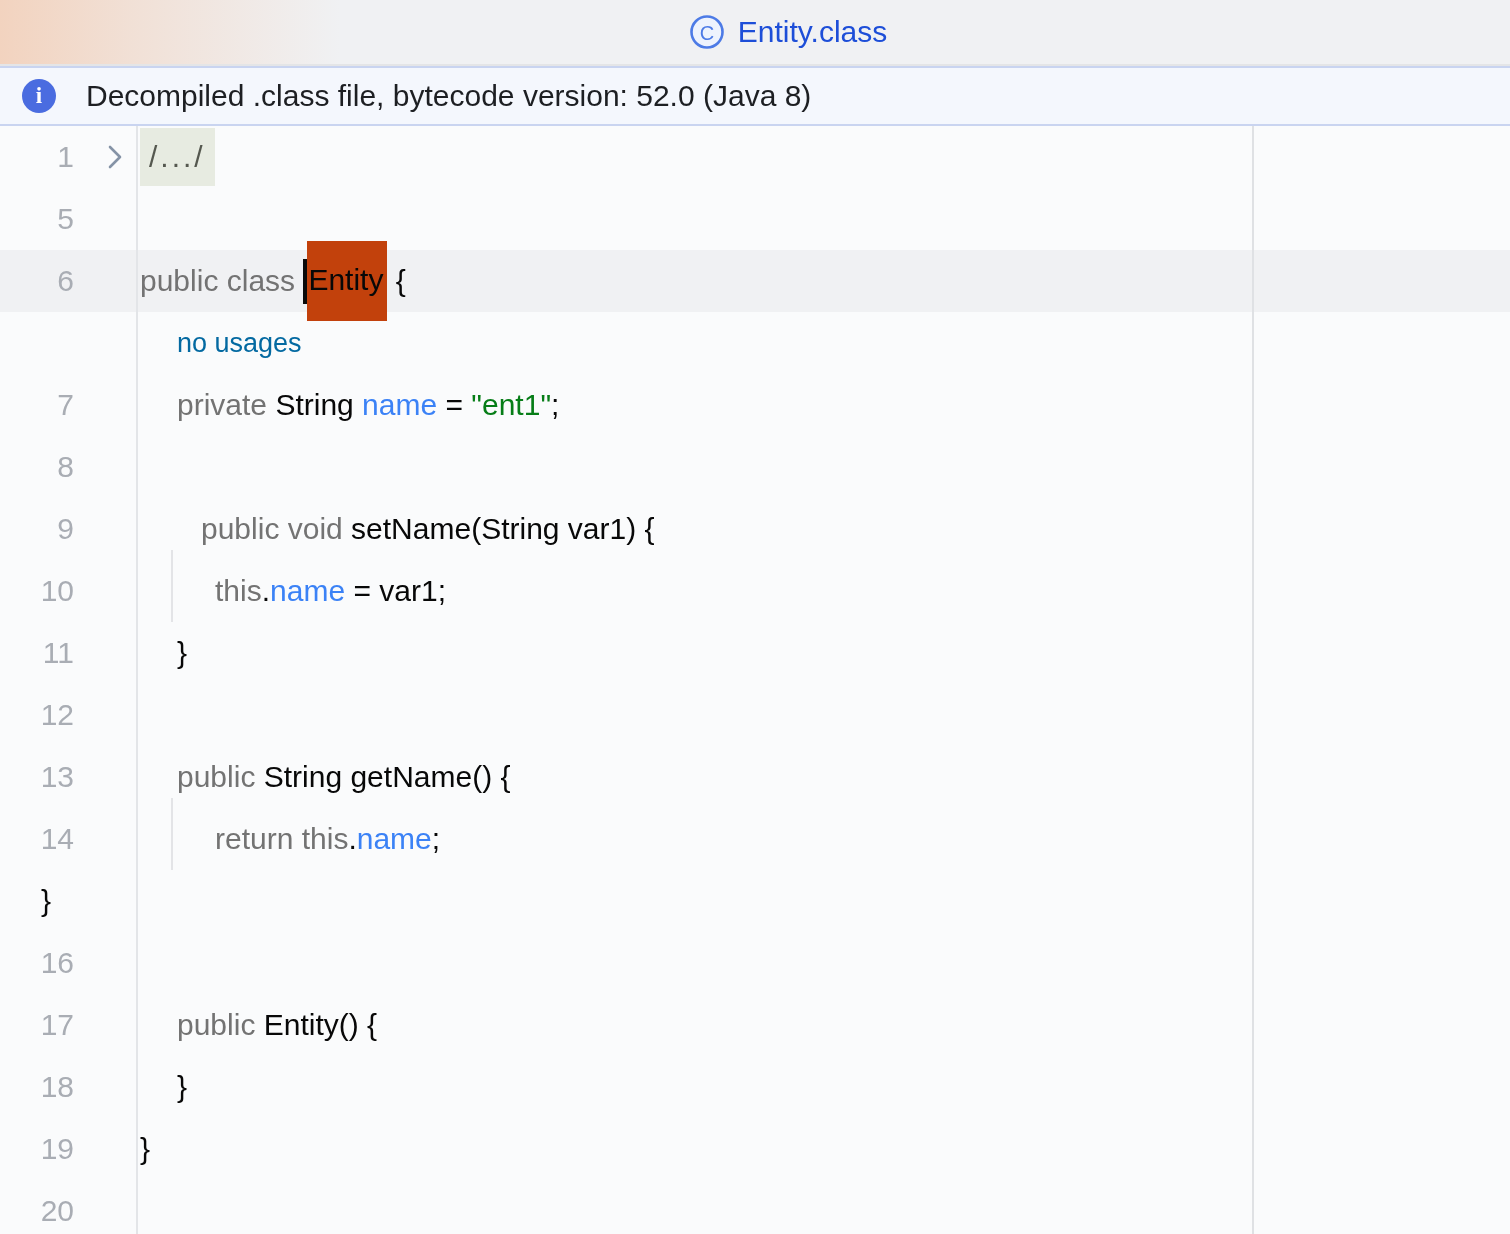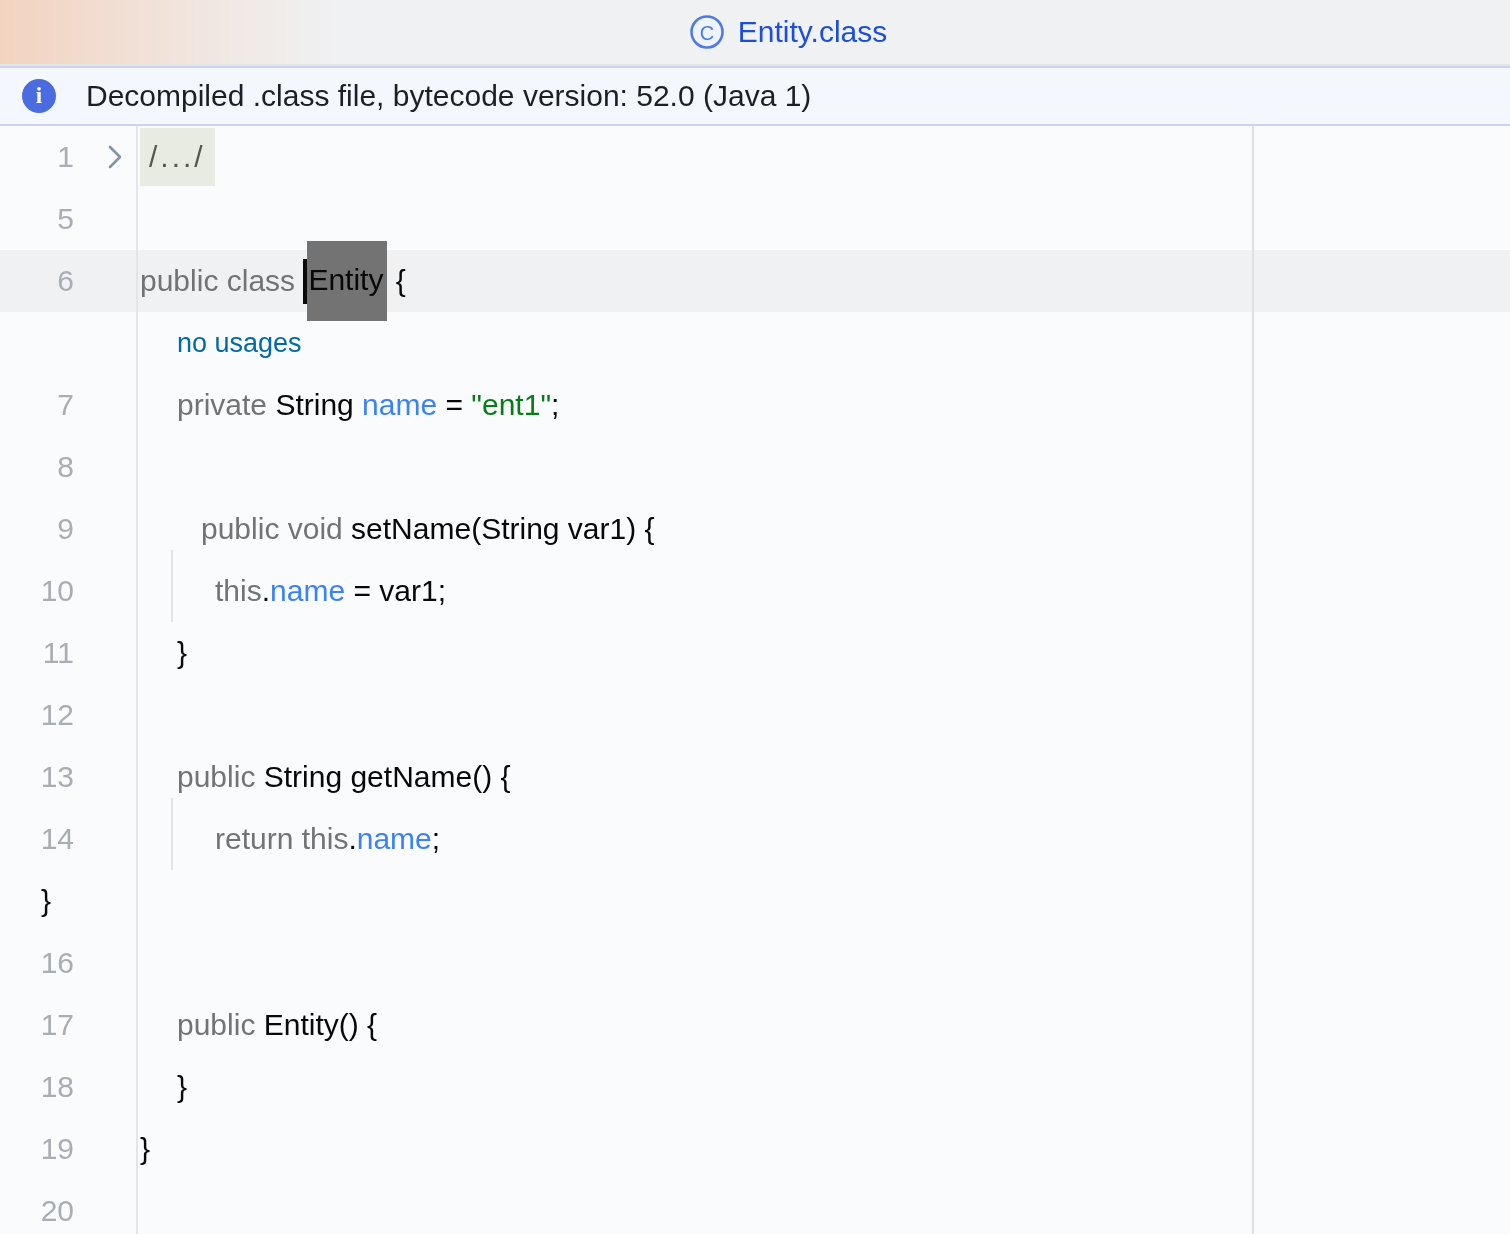--- a/index.html
+++ b/index.html
@@ -53,39 +53,39 @@
   
   .kw{color:#737373;}
   .txt{color:#080808;}
   .fld{color:#3b82f6;}
   .str{color:#067d17;}
   .hint{color:#0369a1;font-size:27px;}
   .folded{
     display:inline-block;height:58px;line-height:58px;
     background:#e7ebe1;color:#55584f;padding:0 9px;letter-spacing:3px;
   }
-  .hl{background:#737373;padding:8px 4px 10px 1px;}
+  .hl{background:#c2410c;padding:8px 4px 10px 1px;}
   .caret{display:inline-block;width:4px;height:45px;background:#0a0a0a;vertical-align:-8px;}
 </style>
 </head>
 <body>
 
 <div class="titlebar">
   <div class="title-group">
     <svg class="class-icon" viewBox="0 0 36 36">
       <circle cx="18" cy="18" r="15.5" fill="#eef3fd" stroke="#4d7be6" stroke-width="2.6"></circle>
       <text x="18" y="25.5" text-anchor="middle" font-size="20" font-family="Liberation Sans, sans-serif" fill="#4d7be6">C</text>
     </svg>
     <span class="window-title">Entity.class</span>
   </div>
 </div>
 
 <div class="banner">
   <span class="info-icon">i</span>
-  <span class="banner-text">Decompiled .class file, bytecode version: 52.0 (Java 1)</span>
+  <span class="banner-text">Decompiled .class file, bytecode version: 52.0 (Java 8)</span>
 </div>
 
 <div class="editor">
   <div>
       <div class="row">
         <div class="gutter">1<span class="fold-btn">
             <svg width="22" height="28" viewBox="0 0 22 28">
               <polyline points="6,4 16,14 6,24" fill="none" stroke="#8593a6" stroke-width="2.6" stroke-linecap="round" stroke-linejoin="round"></polyline>
             </svg>
           </span></div>

